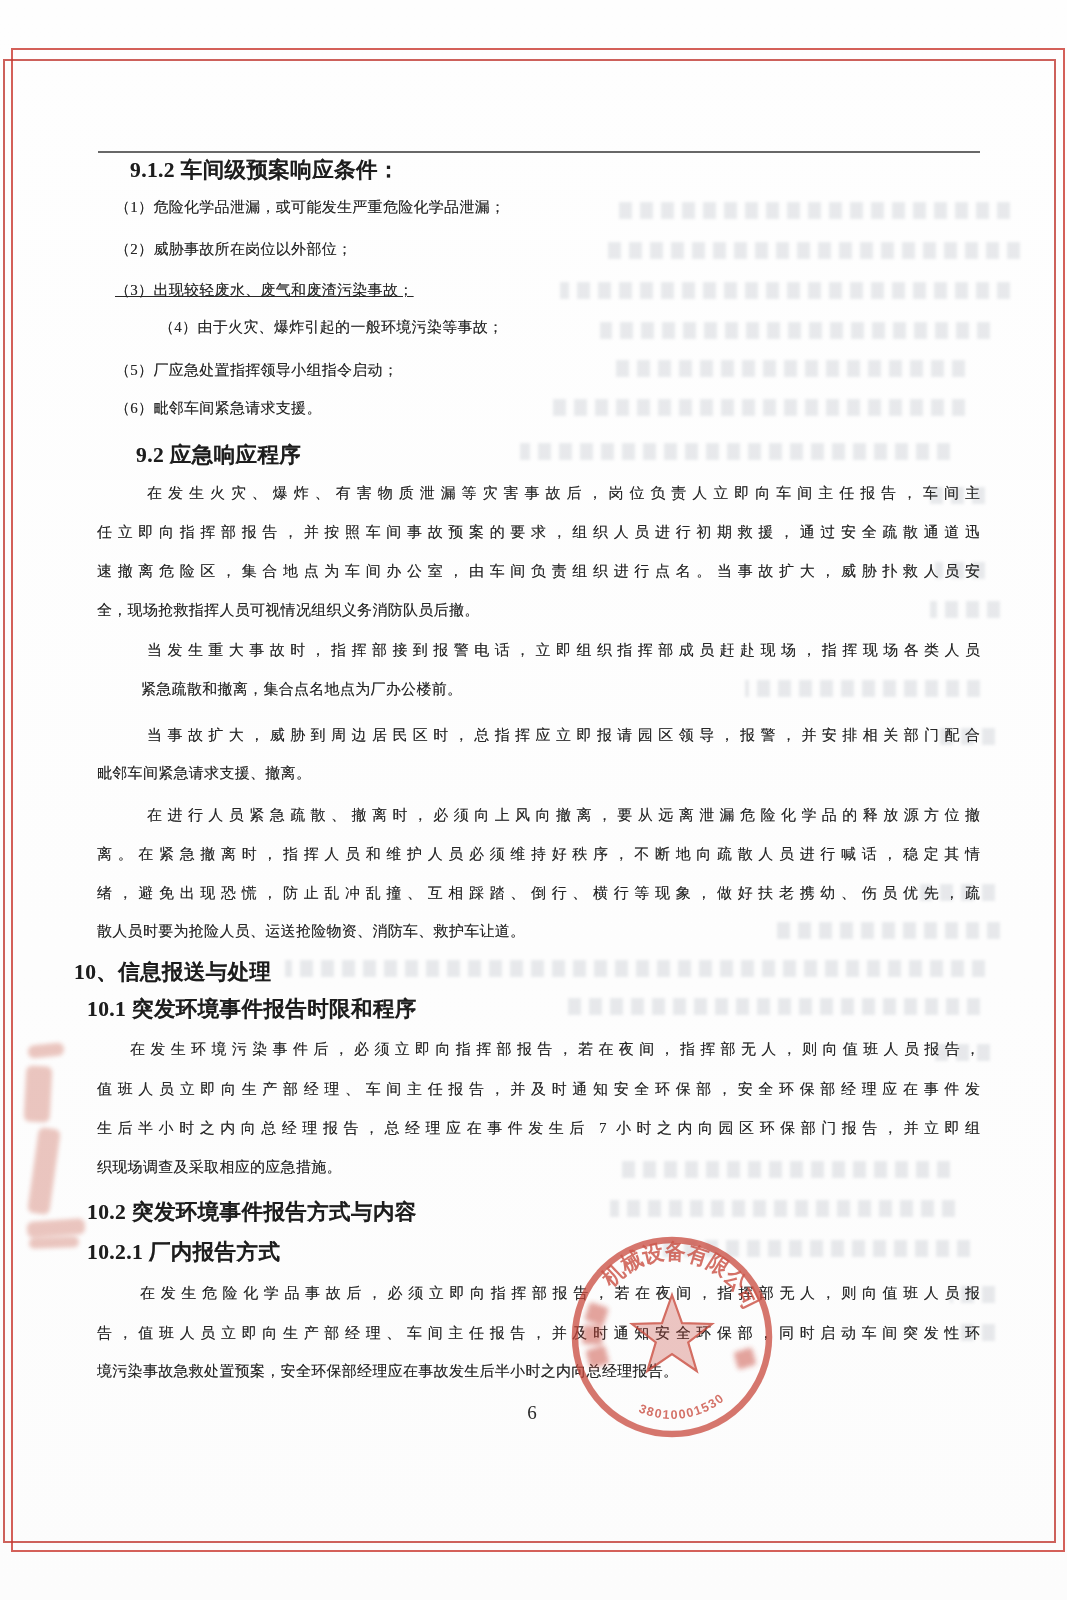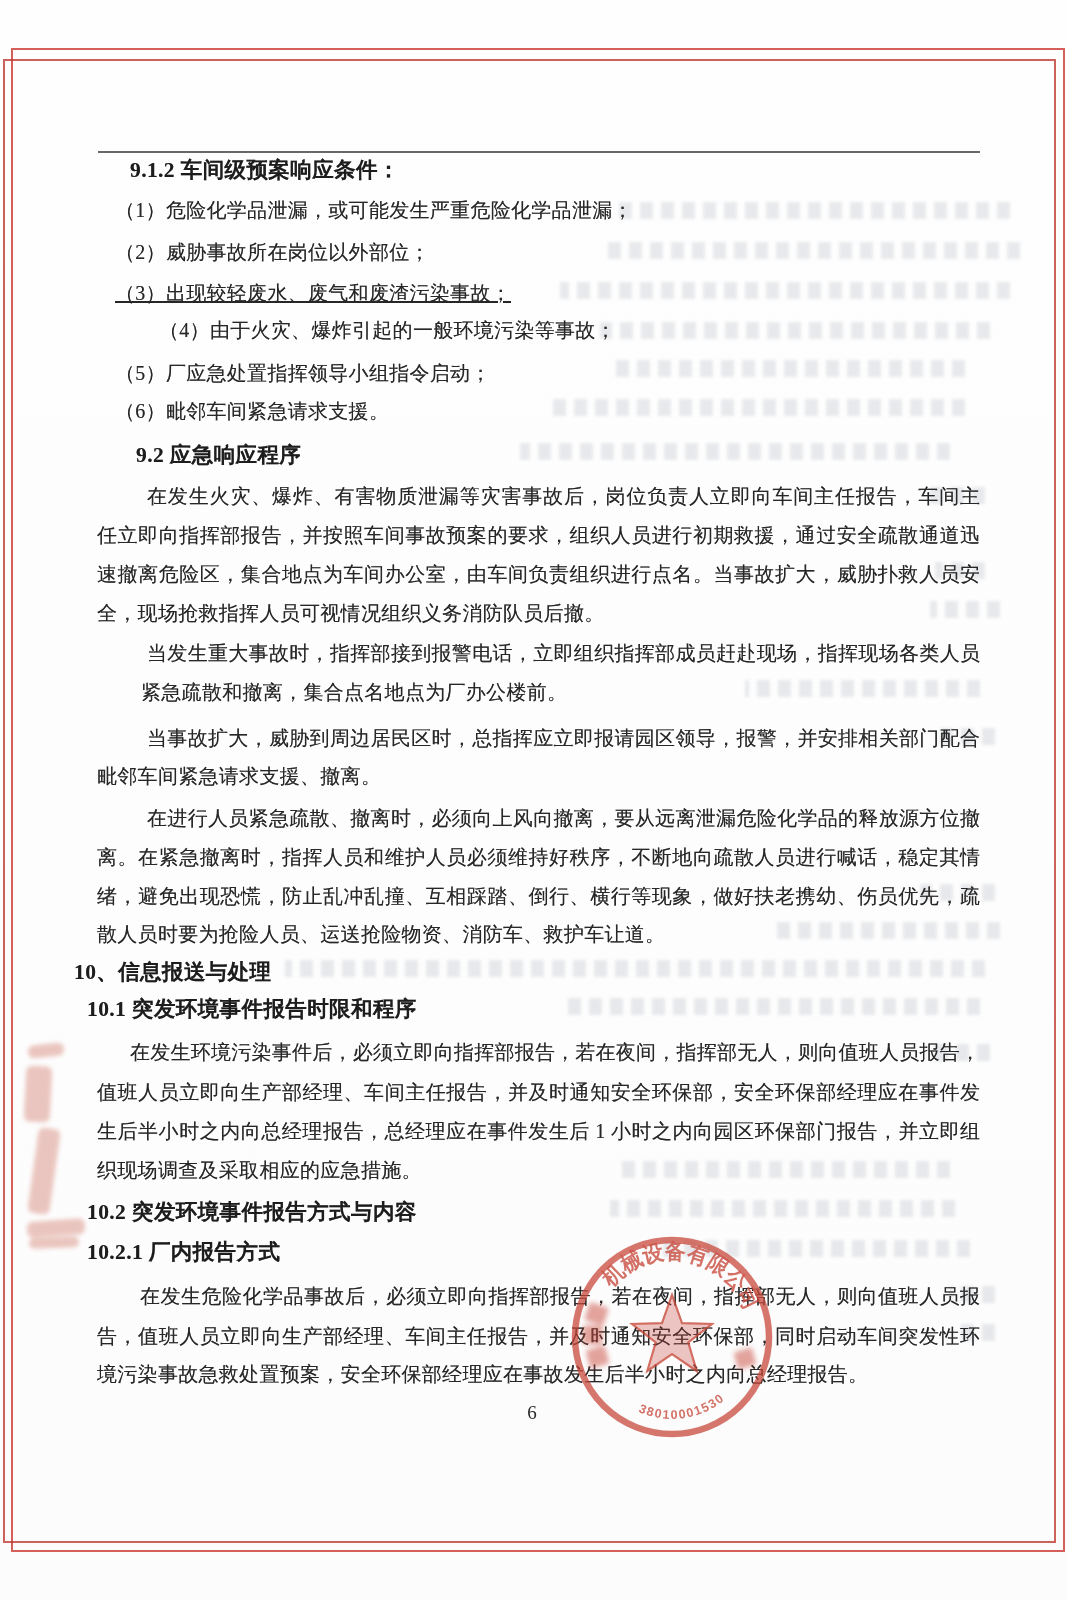--- a/index.html
+++ b/index.html
@@ -7,21 +7,21 @@
     width:1067px;height:1600px;position:relative;overflow:hidden;
     background:#ffffff;
     font-family:"Liberation Serif","DejaVu Serif",serif;
   }
   .page{position:absolute;inset:0;background:linear-gradient(180deg,#fefefe 0%,#fdfdfd 60%,#fcfcfc 100%);}
   .frame{position:absolute;pointer-events:none;}
   .frame-a{left:11px;top:48px;width:1050px;height:1500px;border:2px solid rgba(205,68,60,.85);}
   .frame-b{left:3px;top:59px;width:1049px;height:1480px;border:2px solid rgba(192,57,50,.8);}
   .rule{position:absolute;left:98px;top:151px;width:882px;height:2px;background:#4e4e4e;opacity:.85;}
   .line{
-    position:absolute;white-space:pre;font-size:20px;line-height:1.2;
+    position:absolute;white-space:pre;font-size:15px;line-height:1.2;
     color:#272727;letter-spacing:.3px;
     text-shadow:0 0 .6px rgba(45,45,45,.55);
   }
   .line.b{font-weight:bold;font-size:21.5px;color:#1d1d1d;letter-spacing:.4px;}
   .line.j{text-align:justify;text-align-last:justify;text-justify:inter-ideograph;letter-spacing:0;}
   .pagenum{
     position:absolute;left:520px;top:1402px;width:24px;text-align:center;
     font-size:19px;color:#2a2a2a;
   }
   .ghost{
@@ -88,21 +88,21 @@
       <div class="line j" style="left: 147px; top: 726px; width: 833px;">当事故扩大，威胁到周边居民区时，总指挥应立即报请园区领导，报警，并安排相关部门配合</div>
       <div class="line" style="left: 97px; top: 764px;">毗邻车间紧急请求支援、撤离。</div>
       <div class="line j" style="left: 147px; top: 806px; width: 833px;">在进行人员紧急疏散、撤离时，必须向上风向撤离，要从远离泄漏危险化学品的释放源方位撤</div>
       <div class="line j" style="left: 97px; top: 845px; width: 883px;">离。在紧急撤离时，指挥人员和维护人员必须维持好秩序，不断地向疏散人员进行喊话，稳定其情</div>
       <div class="line j" style="left: 97px; top: 884px; width: 883px;">绪，避免出现恐慌，防止乱冲乱撞、互相踩踏、倒行、横行等现象，做好扶老携幼、伤员优先，疏</div>
       <div class="line" style="left: 97px; top: 922px;">散人员时要为抢险人员、运送抢险物资、消防车、救护车让道。</div>
       <div class="line b" style="left: 74px; top: 960px;">10、信息报送与处理</div>
       <div class="line b" style="left: 87px; top: 997px;">10.1 突发环境事件报告时限和程序</div>
       <div class="line j" style="left: 130px; top: 1040px; width: 850px;">在发生环境污染事件后，必须立即向指挥部报告，若在夜间，指挥部无人，则向值班人员报告，</div>
       <div class="line j" style="left: 97px; top: 1080px; width: 883px;">值班人员立即向生产部经理、车间主任报告，并及时通知安全环保部，安全环保部经理应在事件发</div>
-      <div class="line j" style="left: 97px; top: 1119px; width: 883px;">生后半小时之内向总经理报告，总经理应在事件发生后 1 小时之内向园区环保部门报告，并立即组</div>
+      <div class="line j" style="left: 97px; top: 1119px; width: 883px;">生后半小时之内向总经理报告，总经理应在事件发生后 7 小时之内向园区环保部门报告，并立即组</div>
       <div class="line" style="left: 97px; top: 1158px;">织现场调查及采取相应的应急措施。</div>
       <div class="line b" style="left: 87px; top: 1200px; text-align: center;">10.2 突发环境事件报告方式与内容</div>
       <div class="line b" style="left: 87px; top: 1240px;">10.2.1 厂内报告方式</div>
       <div class="line j" style="left: 140px; top: 1284px; width: 840px;">在发生危险化学品事故后，必须立即向指挥部报告，若在夜间，指挥部无人，则向值班人员报</div>
       <div class="line j" style="left: 97px; top: 1324px; width: 883px;">告，值班人员立即向生产部经理、车间主任报告，并及时通知安全环保部，同时启动车间突发性环</div>
       <div class="line" style="left: 97px; top: 1362px;">境污染事故急救处置预案，安全环保部经理应在事故发生后半小时之内向总经理报告。</div>
     </div>
 
   <div id="smudge-layer">
       <div class="smudge" style="left: 28px; top: 1044px; width: 36px; height: 13px; transform: rotate(-6deg);"></div>

